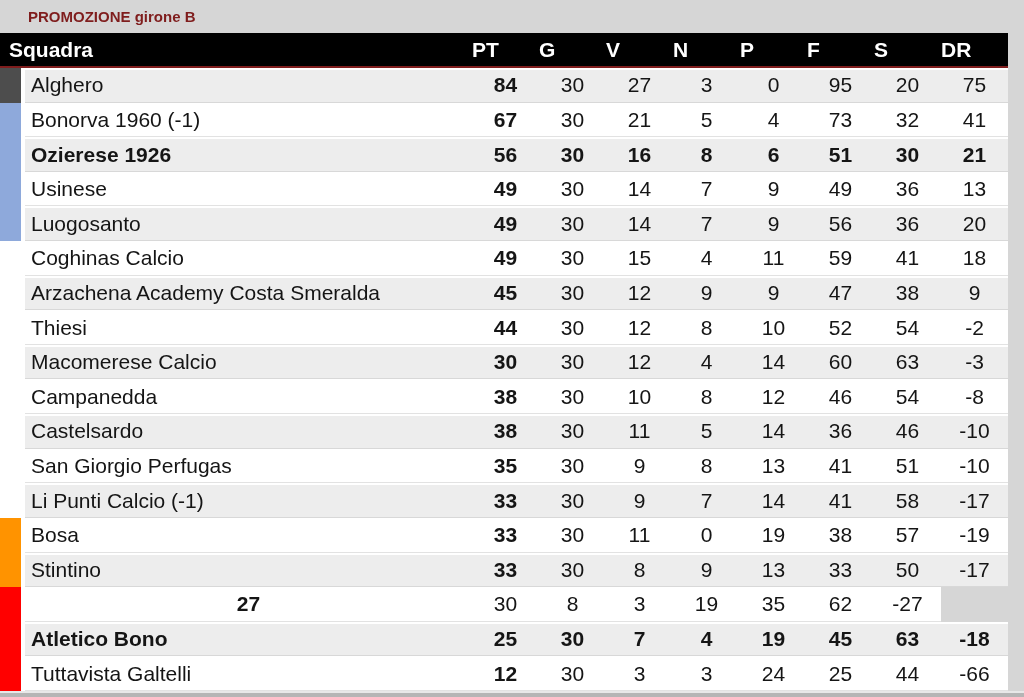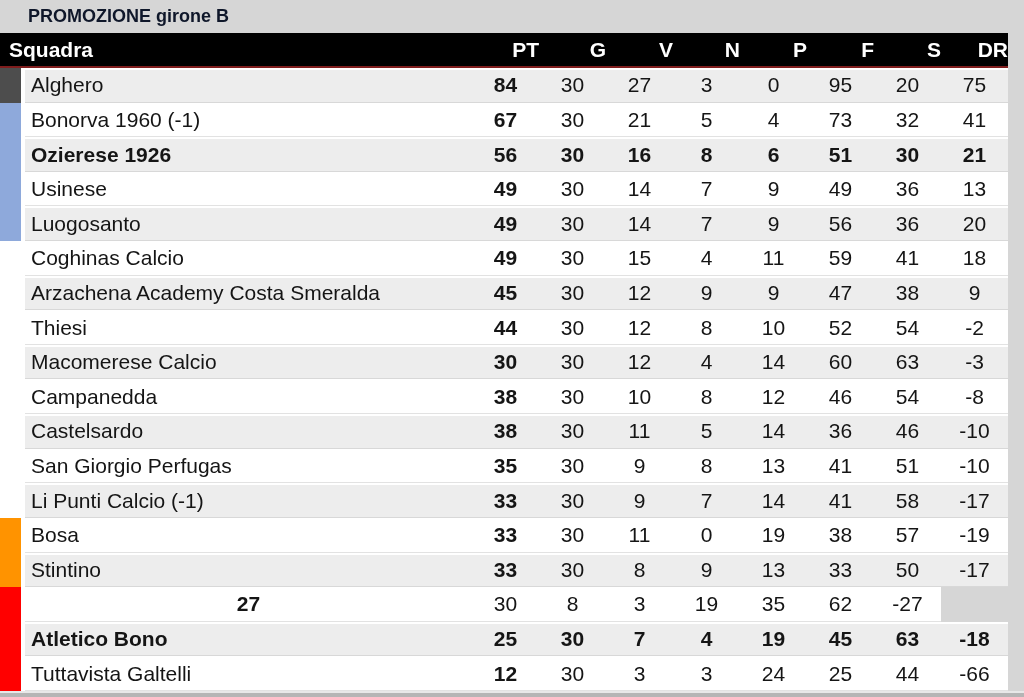--- a/index.html
+++ b/index.html
@@ -10,37 +10,37 @@
     -webkit-font-smoothing:antialiased;
   }
   .sheet{position:relative;width:1024px;height:697px;background:#D6D6D6;overflow:hidden;}
 
   
   .title-band{
     height:33px;display:flex;align-items:center;
     padding-left:28px;box-sizing:border-box;background:#D6D6D6;
   }
   .title-band .title-text{
-    font-size:18px;font-weight:700;color:#0f172a;letter-spacing:0px;
+    font-size:15px;font-weight:700;color:#7f1d1d;letter-spacing:0px;
   }
 
   
   .grid{
     display:grid;
     grid-template-columns:21px 4px 447px repeat(8,67px);
     width:1008px;
   }
 
   
   .header-row{
     height:33px;background:#000000;align-items:center;
     border-bottom:2px solid #7f1d1d;
   }
   .header-row .hcell{
-    color:#FFFFFF;font-weight:700;font-size:21px;text-align:right;line-height:32px;
+    color:#FFFFFF;font-weight:700;font-size:21px;text-align:left;line-height:32px;
     white-space:nowrap;
   }
   .header-row .hcell.squadra{
     grid-column:1 / span 3;text-align:left;padding-left:9px;
   }
 
   
   .rows{height:623px;display:flex;flex-direction:column;background:#D6D6D6;}
   .row{flex:1;align-items:stretch;}
   .row .cell{

